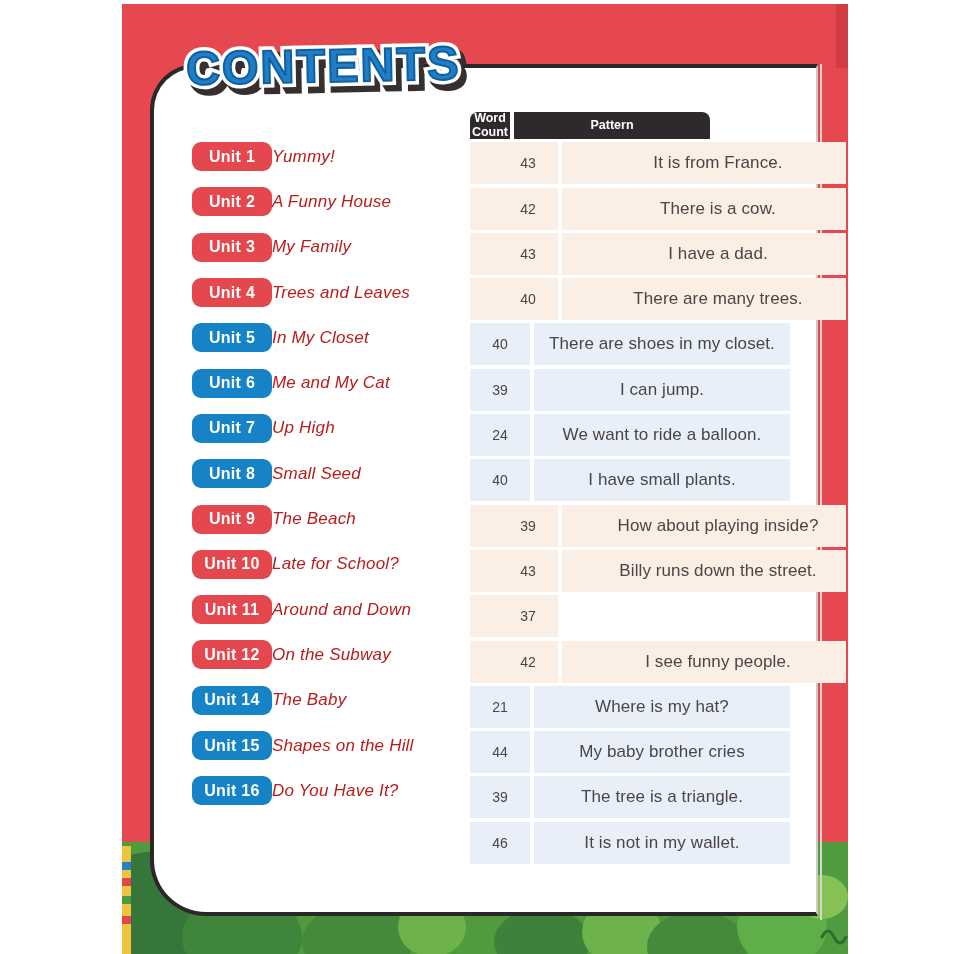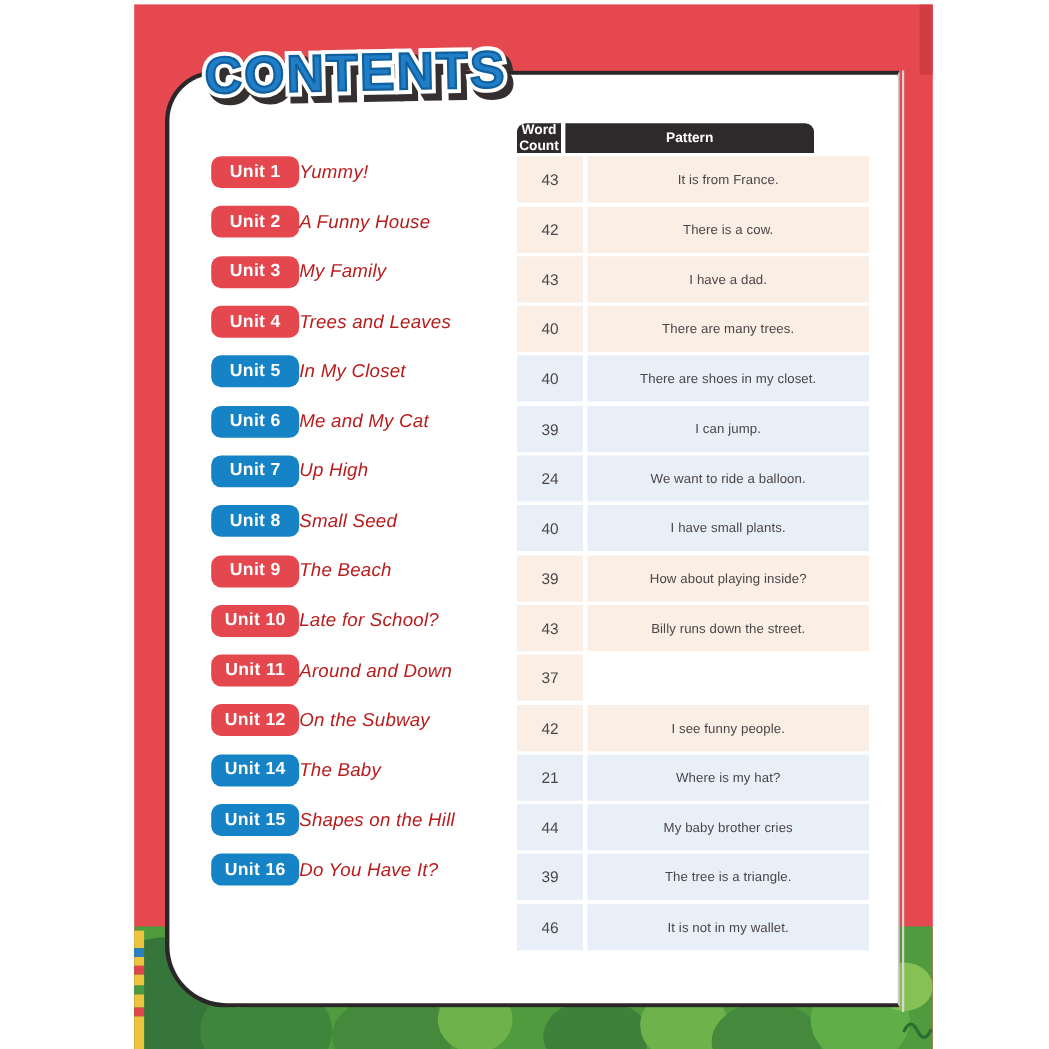--- a/index.html
+++ b/index.html
@@ -61,29 +61,29 @@
   }
   
   .toc-table{position:absolute;left:470px;top:112px;z-index:3;}
   .t-head{display:flex;gap:4px;}
   .th{
     background:var(--header-dark,#2e2a2b);color:#ffffff;font-weight:700;
     display:flex;align-items:center;justify-content:center;text-align:center;
     font-size:12.5px;line-height:1.05;height:27px;
   }
   .th.wc{width:40px;border-radius:8px 0 0 0;white-space:pre-line;}
-  .th.pat{width:226px;border-radius:0 8px 0 0;text-align:right;}
+  .th.pat{width:196px;border-radius:0 8px 0 0;text-align:right;}
   .t-row{display:flex;gap:4px;margin-top:3.3px;}
   .cell{
     height:42px;display:flex;align-items:center;justify-content:center;
     text-align:center;color:#4a4547;
   }
   .cell.wc{width:60px;font-size:14px;}
-  .cell.pat{width:256px;font-size:12px;letter-spacing:.1px;}
-  .tint-red{background:var(--row-peach,#faeee5);}
+  .cell.pat{width:256px;font-size:17px;letter-spacing:.1px;}
+  .tint-red{background:var(--row-peach,#faeee5);padding-left:28px;}
   .tint-blue{background:var(--row-blue,#e9eff8);}
   
   .page-edge-line{position:absolute;left:820px;top:64px;width:2px;height:856px;background:#d6d6d0;z-index:1;}
 </style>
 </head>
 <body>
 
 <div class="canvas">
 
   <div class="cover">

